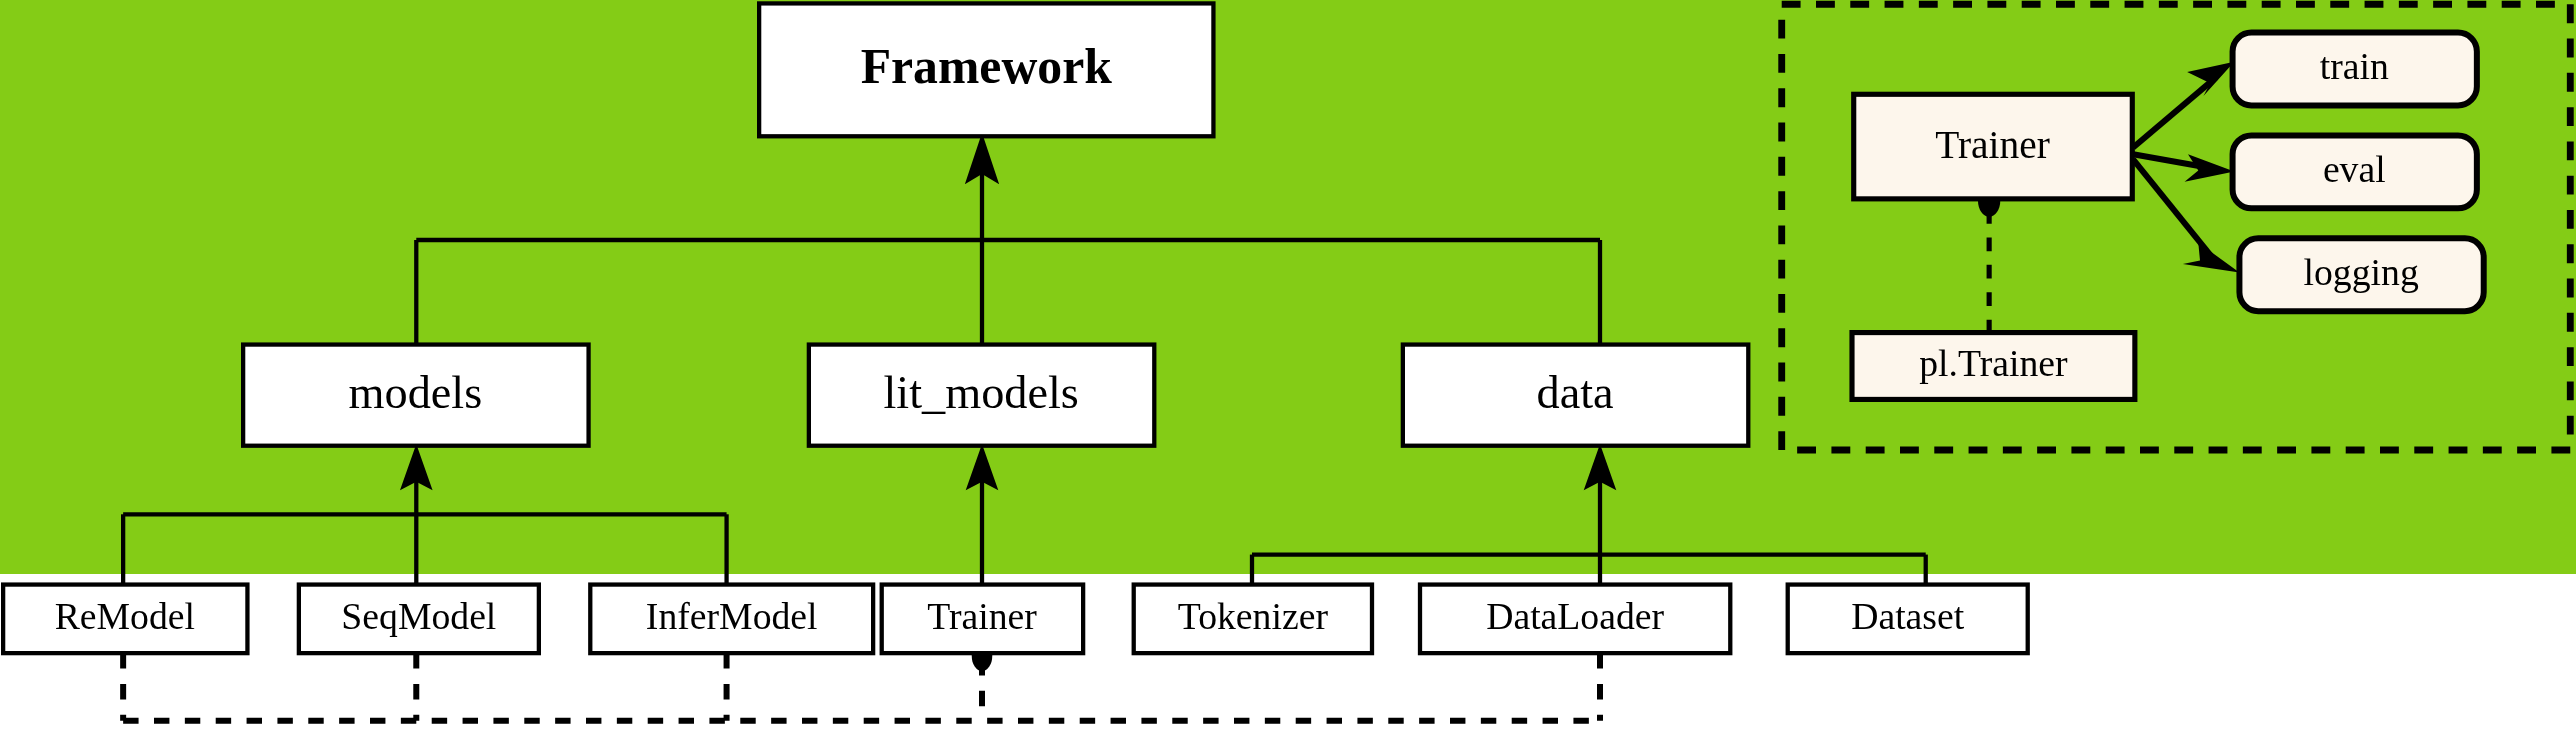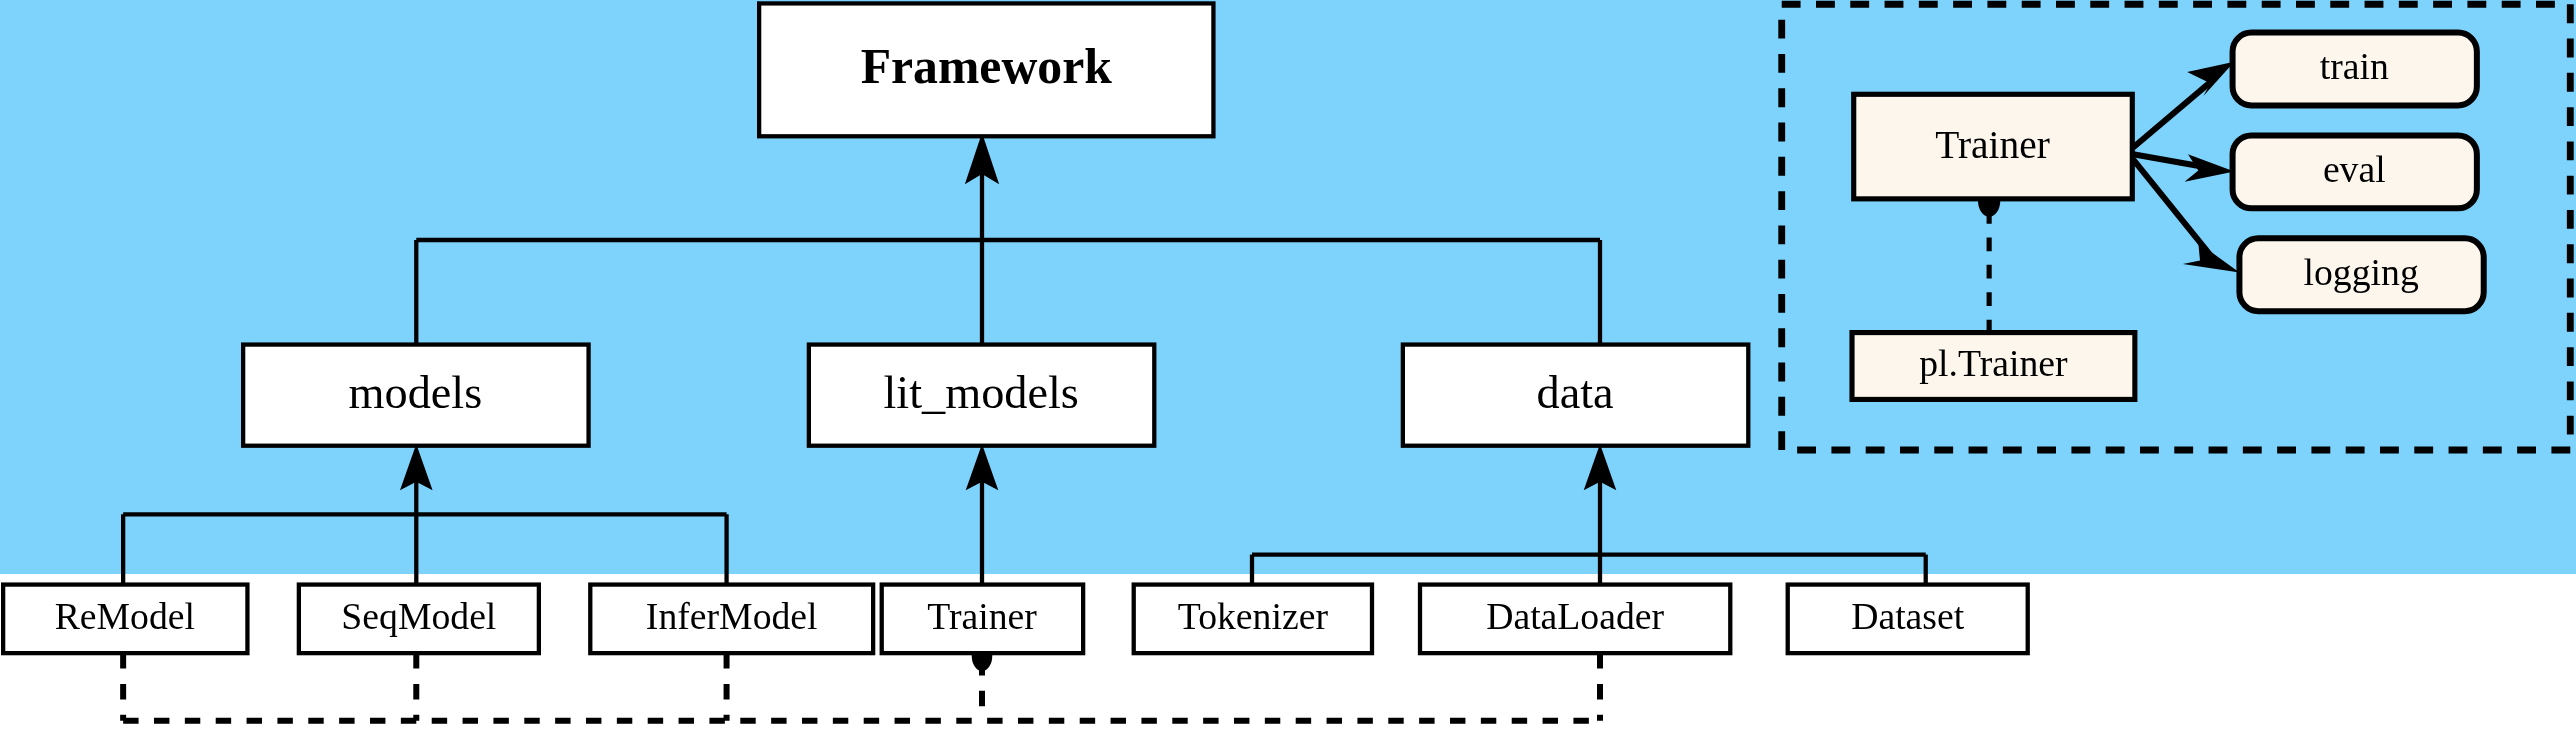--- a/index.html
+++ b/index.html
@@ -10,21 +10,21 @@
   body {
     width: 2576px;
     height: 744px;
     overflow: hidden;
     font-family: "Liberation Serif", "DejaVu Serif", serif;
   }
   #stage {
     position: relative;
     width: 2576px;
     height: 574px;
-    background: #7dd3fc;
+    background: #84cc16;
   }
   svg#diagram {
     position: absolute;
     left: 0;
     top: 0;
     width: 2576px;
     height: 744px;
     display: block;
   }
   .node-rect {

